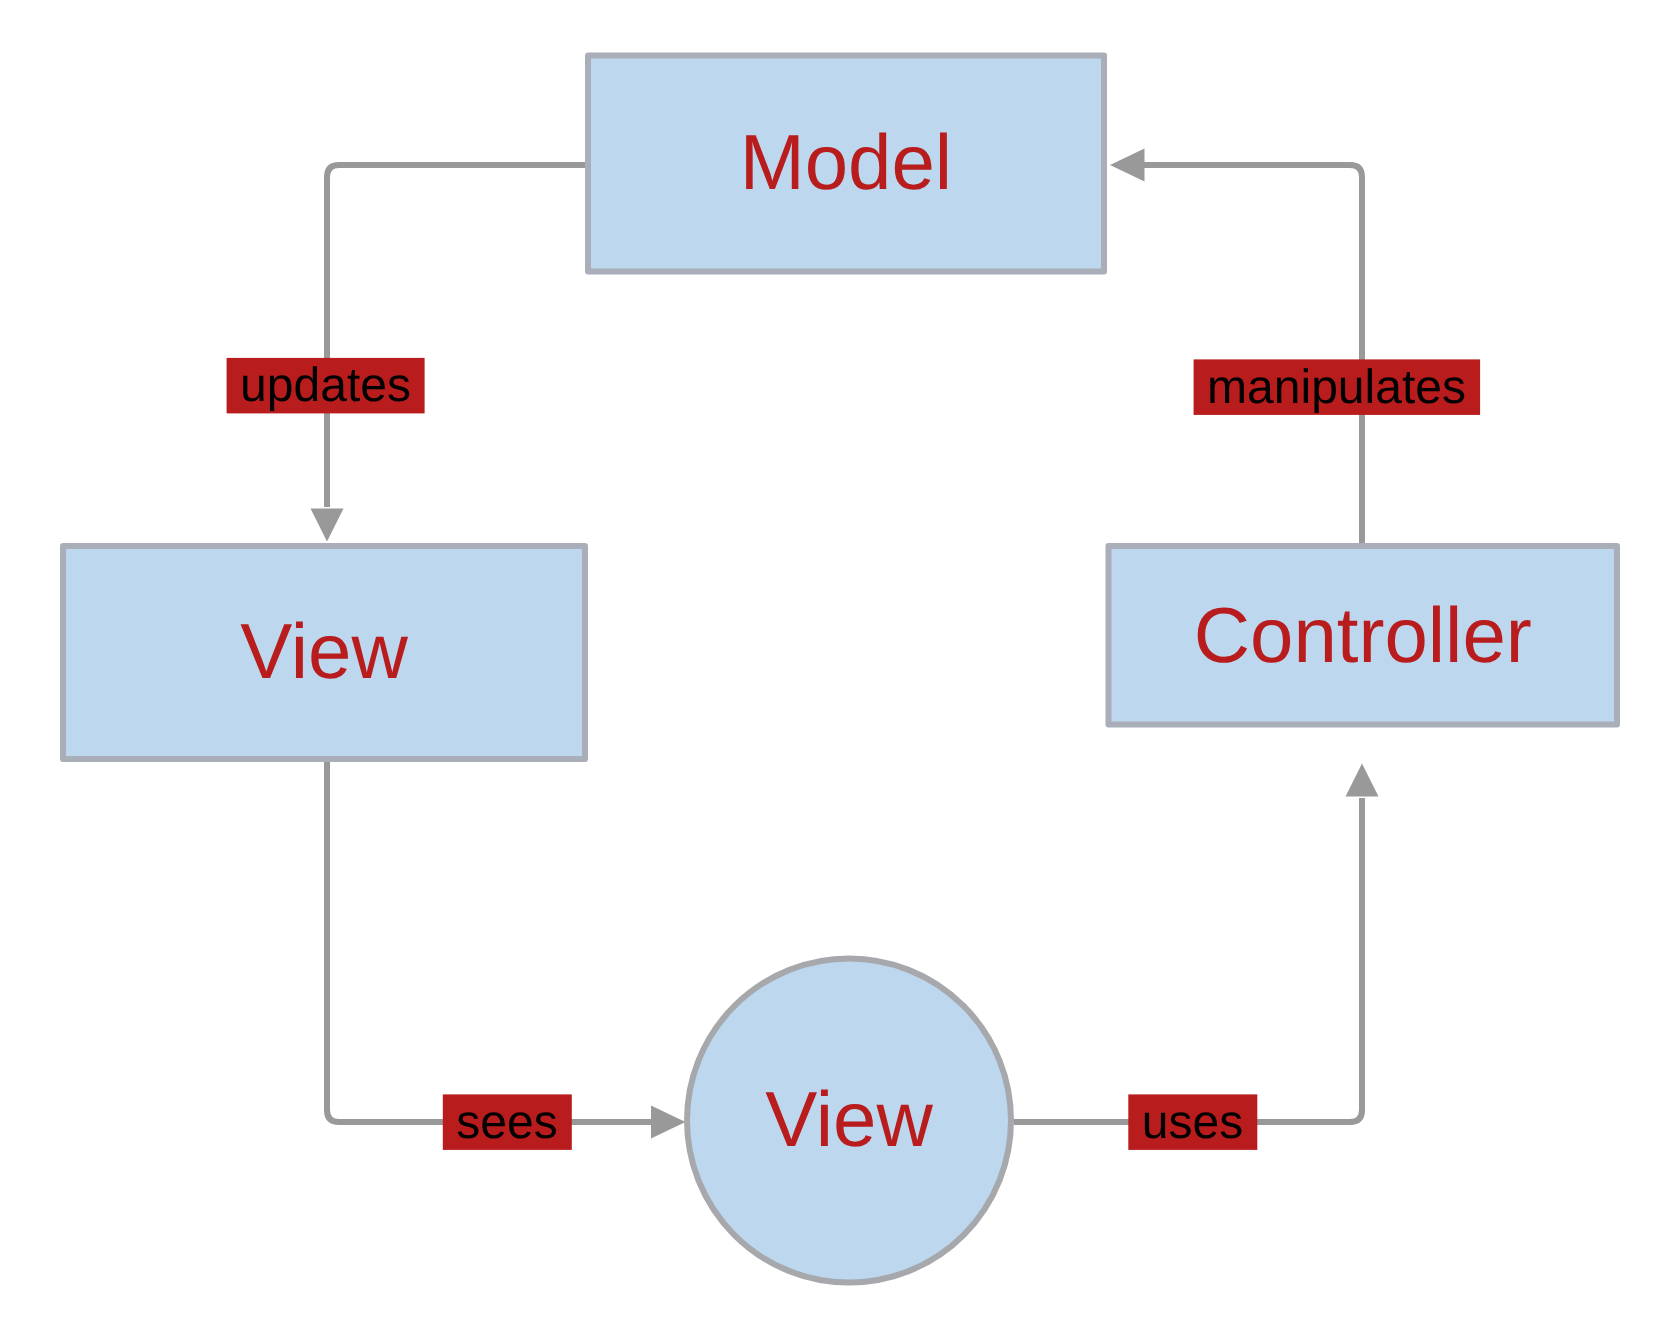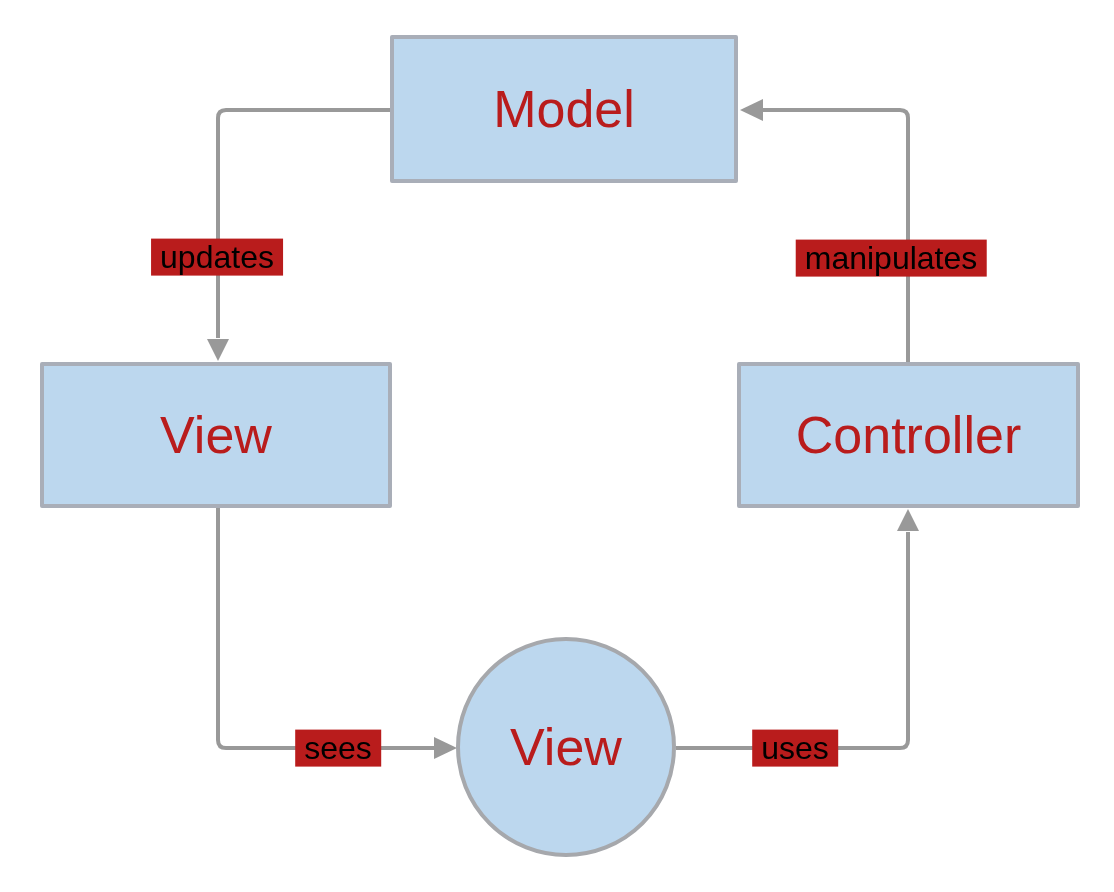--- a/index.html
+++ b/index.html
@@ -28,21 +28,21 @@
     color: #b91c1c;
     z-index: 2;
   }
   .node.rect { border-radius: 2px; }
   .node.circle {
     border-radius: 50%;
     border-color: #a6a8ac;
   }
   #node-model      { left: 390px; top: 35px;  width: 348px; height: 148px; }
   #node-view       { left: 40px;  top: 362px; width: 352px; height: 146px; }
-  #node-controller { left: 737px; top: 362px; width: 343px; height: 146px; }
+  #node-controller { left: 737px; top: 362px; width: 343px; height: 123px; }
   #node-user       { left: 456px; top: 637px; width: 220px; height: 220px; }
   .edge-label {
     position: absolute;
     transform: translate(-50%, -50%);
     background: #b91c1c;
     color: #000000;
     font-size: 32px;
     line-height: 1.15;
     padding: 0 9px;
     white-space: nowrap;

